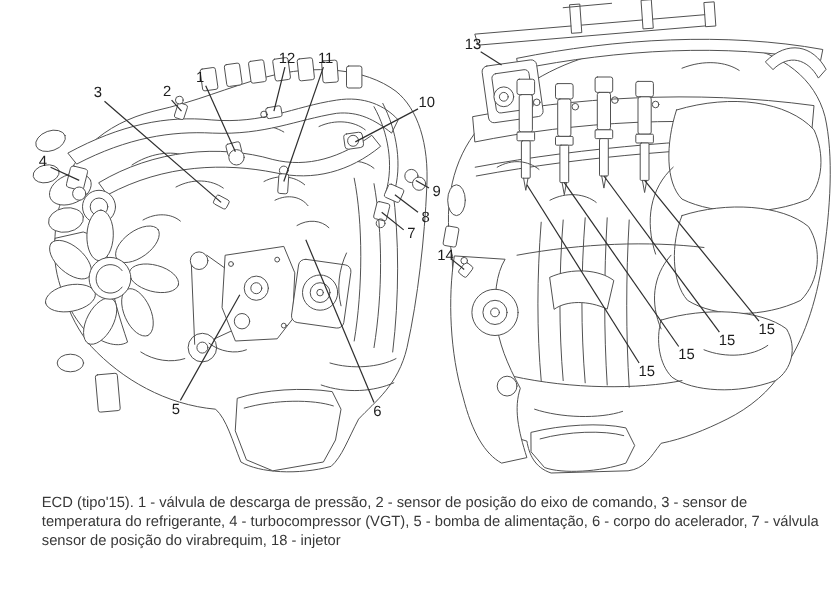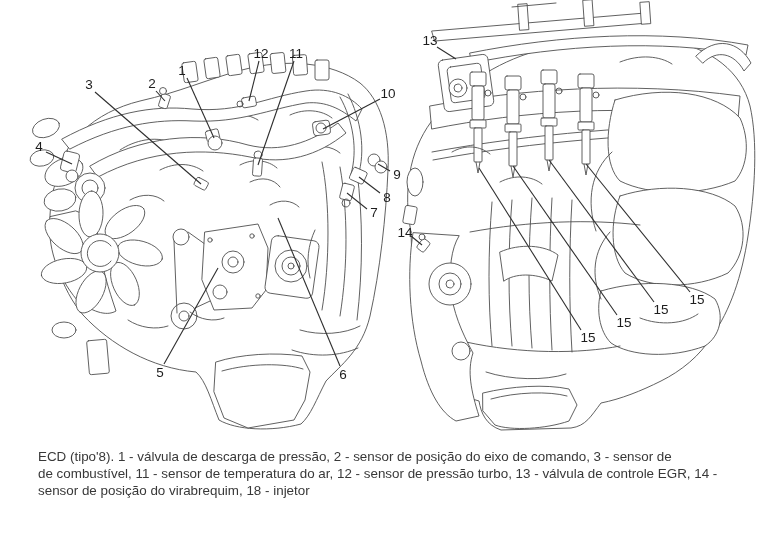--- a/index.html
+++ b/index.html
@@ -264,18 +264,18 @@
         <line x1="617" y1="315" x2="513" y2="166"></line>
         <text x="624" y="326.5" text-anchor="middle">15</text>
         <line x1="654" y1="302" x2="549" y2="160"></line>
         <text x="661" y="313.5" text-anchor="middle">15</text>
         <line x1="690" y1="292" x2="586" y2="164"></line>
         <text x="697" y="303.5" text-anchor="middle">15</text>
       </g>
   </svg>
 
   <div class="caption">
-    <div>ECD (tipo'8). 1 - válvula de descarga de pressão, 2 - sensor de posição do eixo de comando, 3 - sensor de</div>
-    <div>de combustível, 11 - sensor de temperatura do ar, 12 - sensor de pressão turbo, 13 - válvula de controle EGR, 14 -</div>
+    <div>ECD (tipo'15). 1 - válvula de descarga de pressão, 2 - sensor de posição do eixo de comando, 3 - sensor de</div>
+    <div>temperatura do refrigerante, 4 - turbocompressor (VGT), 5 - bomba de alimentação, 6 - corpo do acelerador, 7 - válvula</div>
     <div>sensor de posição do virabrequim, 18 - injetor</div>
   </div>
 
 </div>
 
 </body></html>

